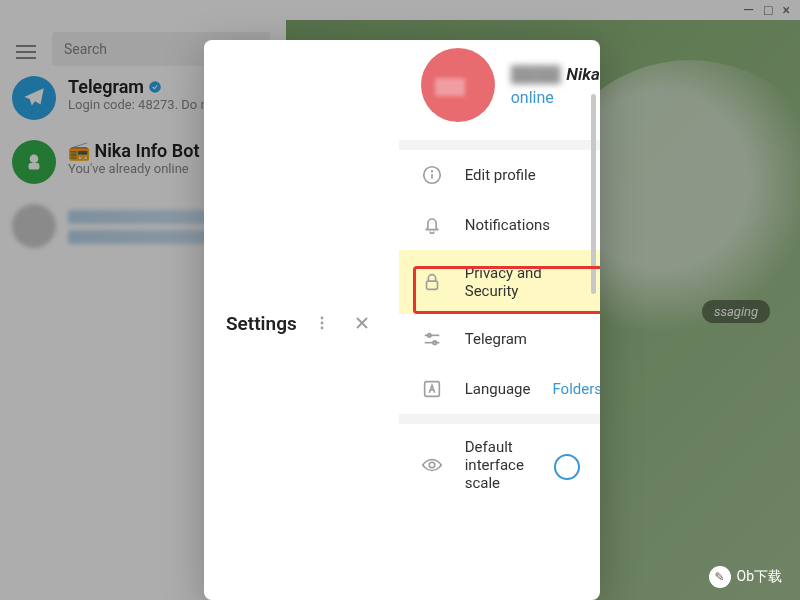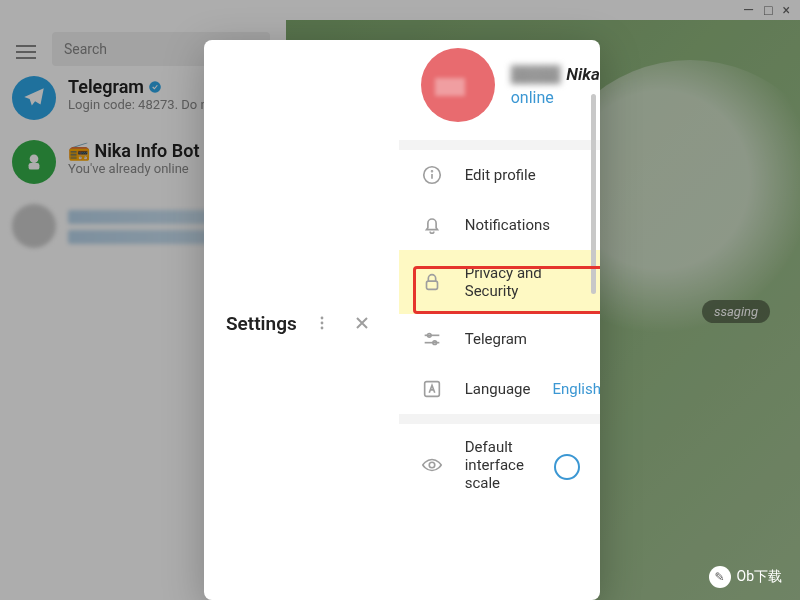--- a/index.html
+++ b/index.html
@@ -176,21 +176,21 @@
             <circle cx="15" cy="16" r="2"></circle>
           </svg>
         <span>Telegram</span>
       </div>
       <div class="item">
         <svg viewBox="0 0 24 24">
             <rect x="4" y="4" width="16" height="16" rx="2"></rect>
             <path d="M9 16l3-8 3 8M10 13h4"></path>
           </svg>
         <span>Language</span>
-        <span class="right-label">English</span>
+        <span class="right-label">Folders</span>
       </div>
       <div class="sep"></div>
       <div class="item">
         <svg viewBox="0 0 24 24">
             <path d="M2 12s3.5-6 10-6 10 6 10 6-3.5 6-10 6S2 12 2 12z"></path>
             <circle cx="12" cy="12" r="3"></circle>
           </svg>
         <span>Default interface scale</span>
         <div class="toggle"></div>
       </div>

